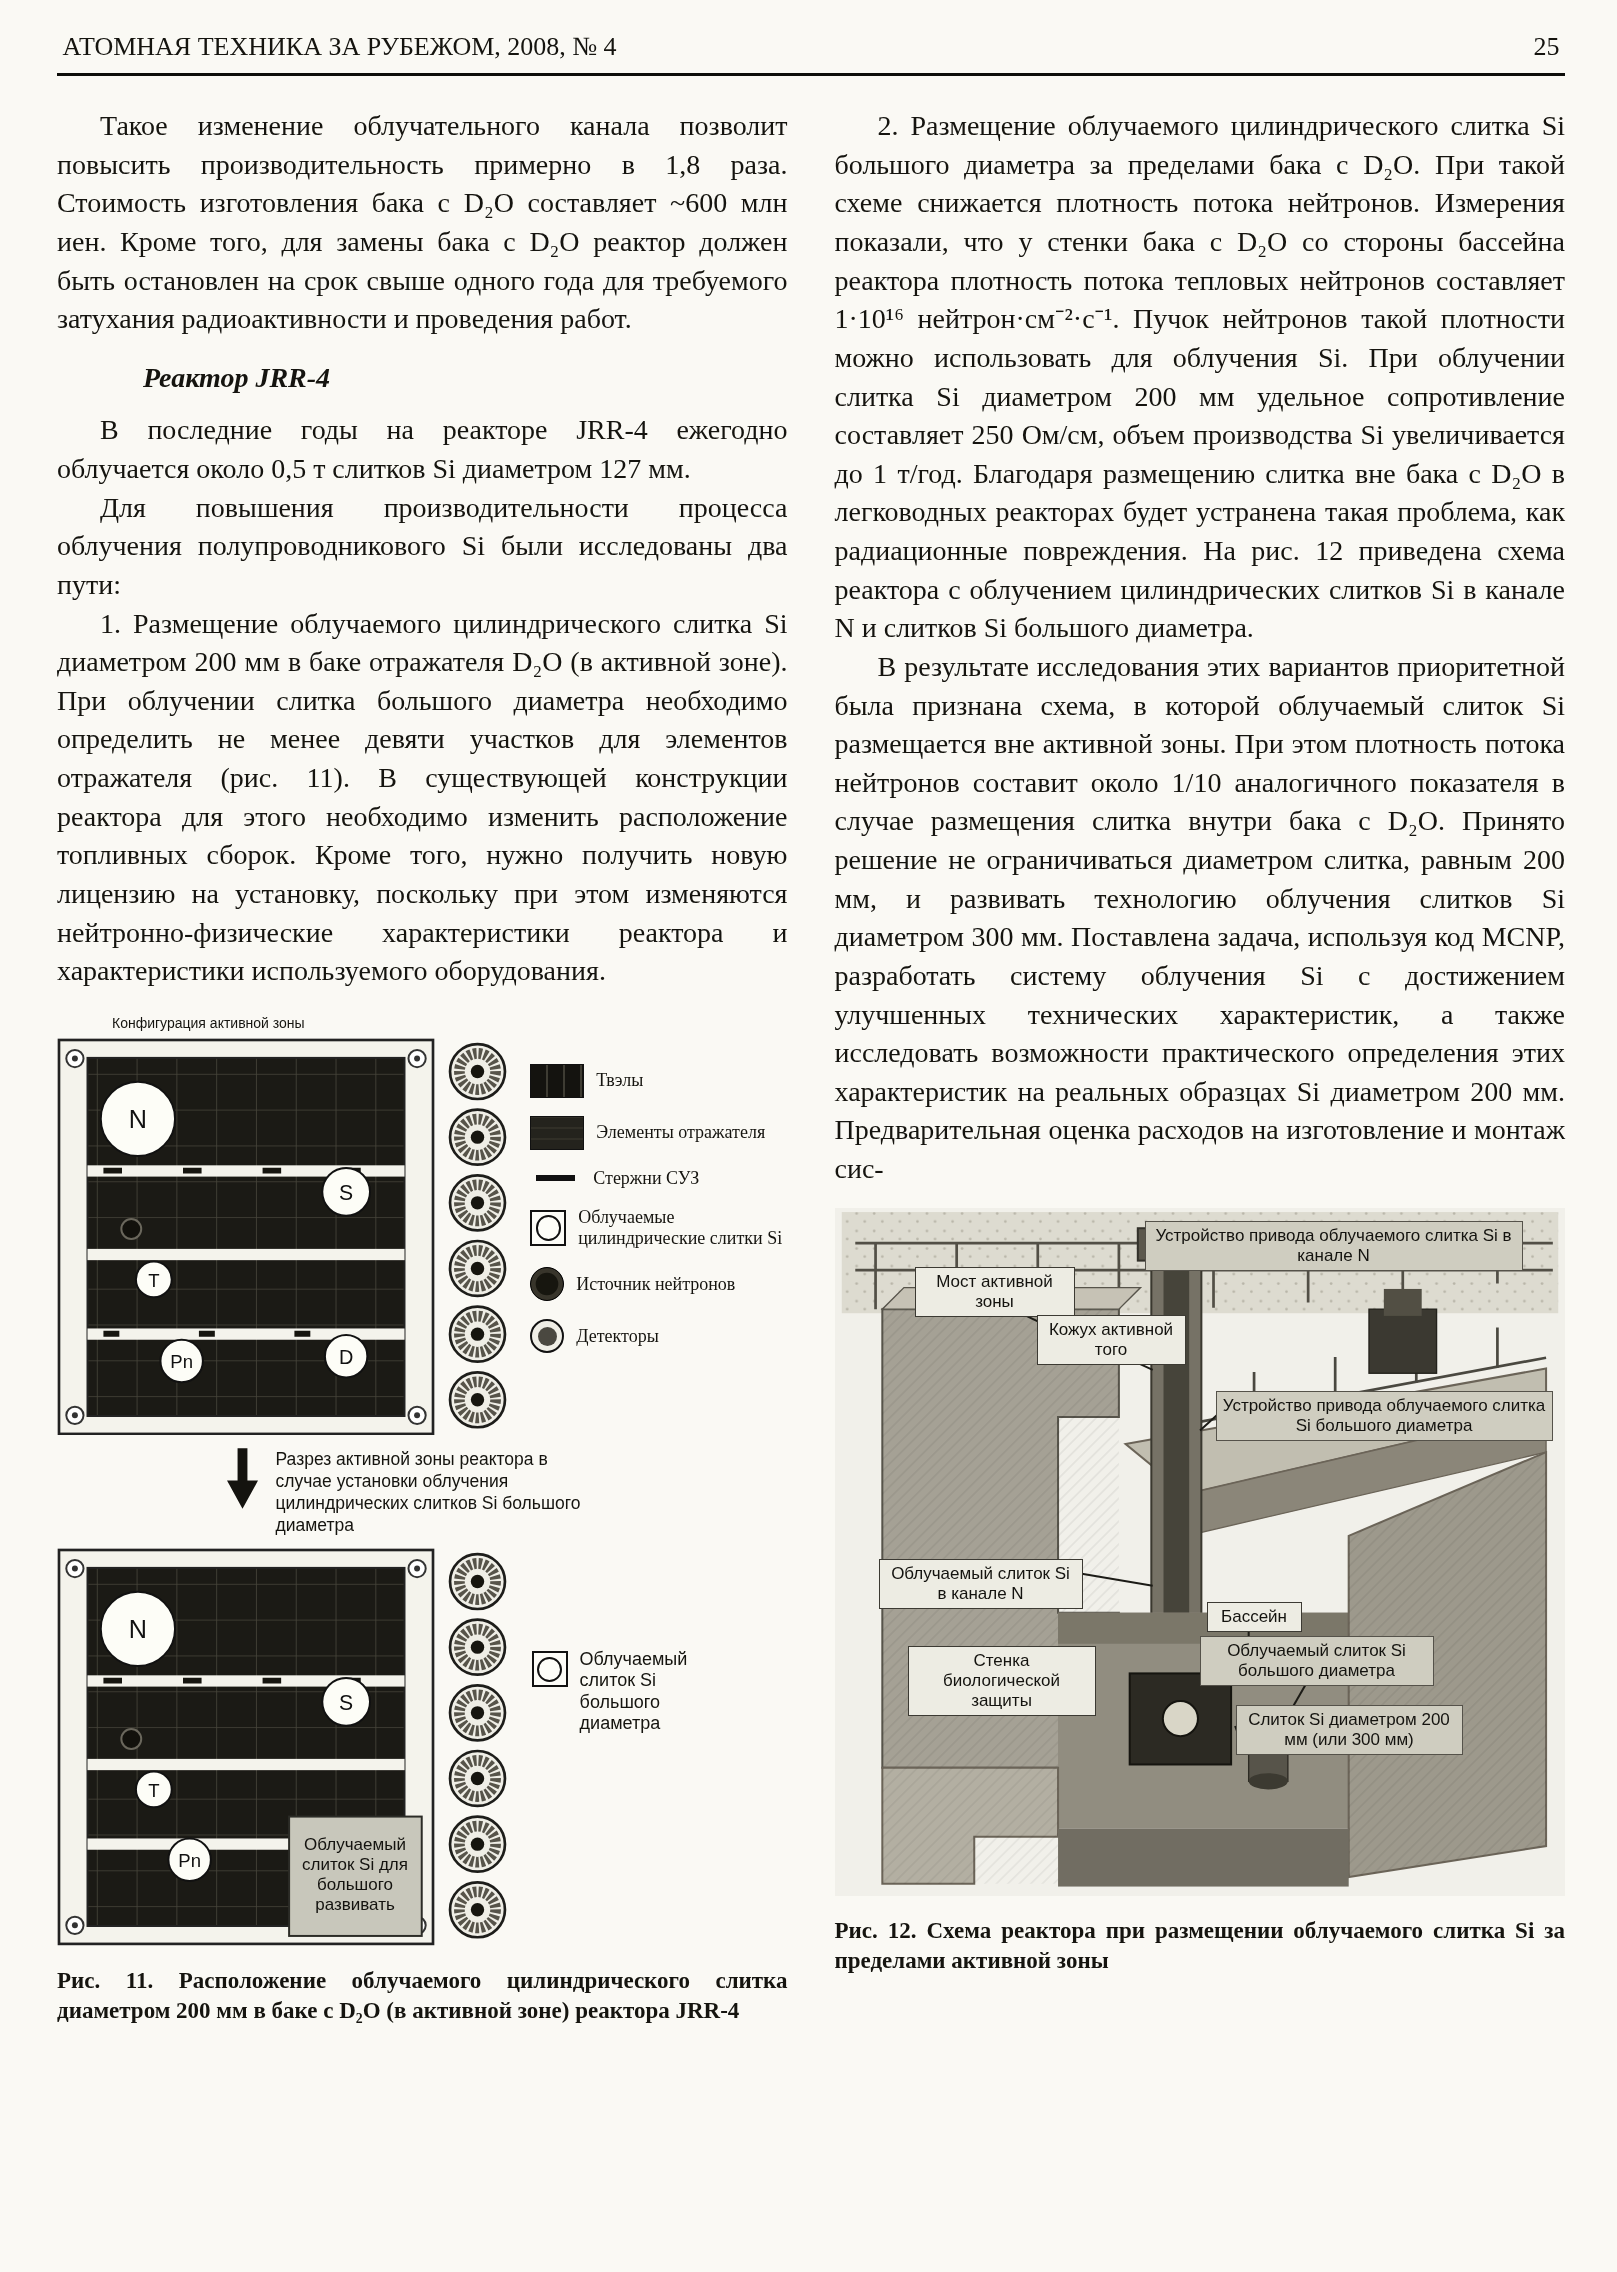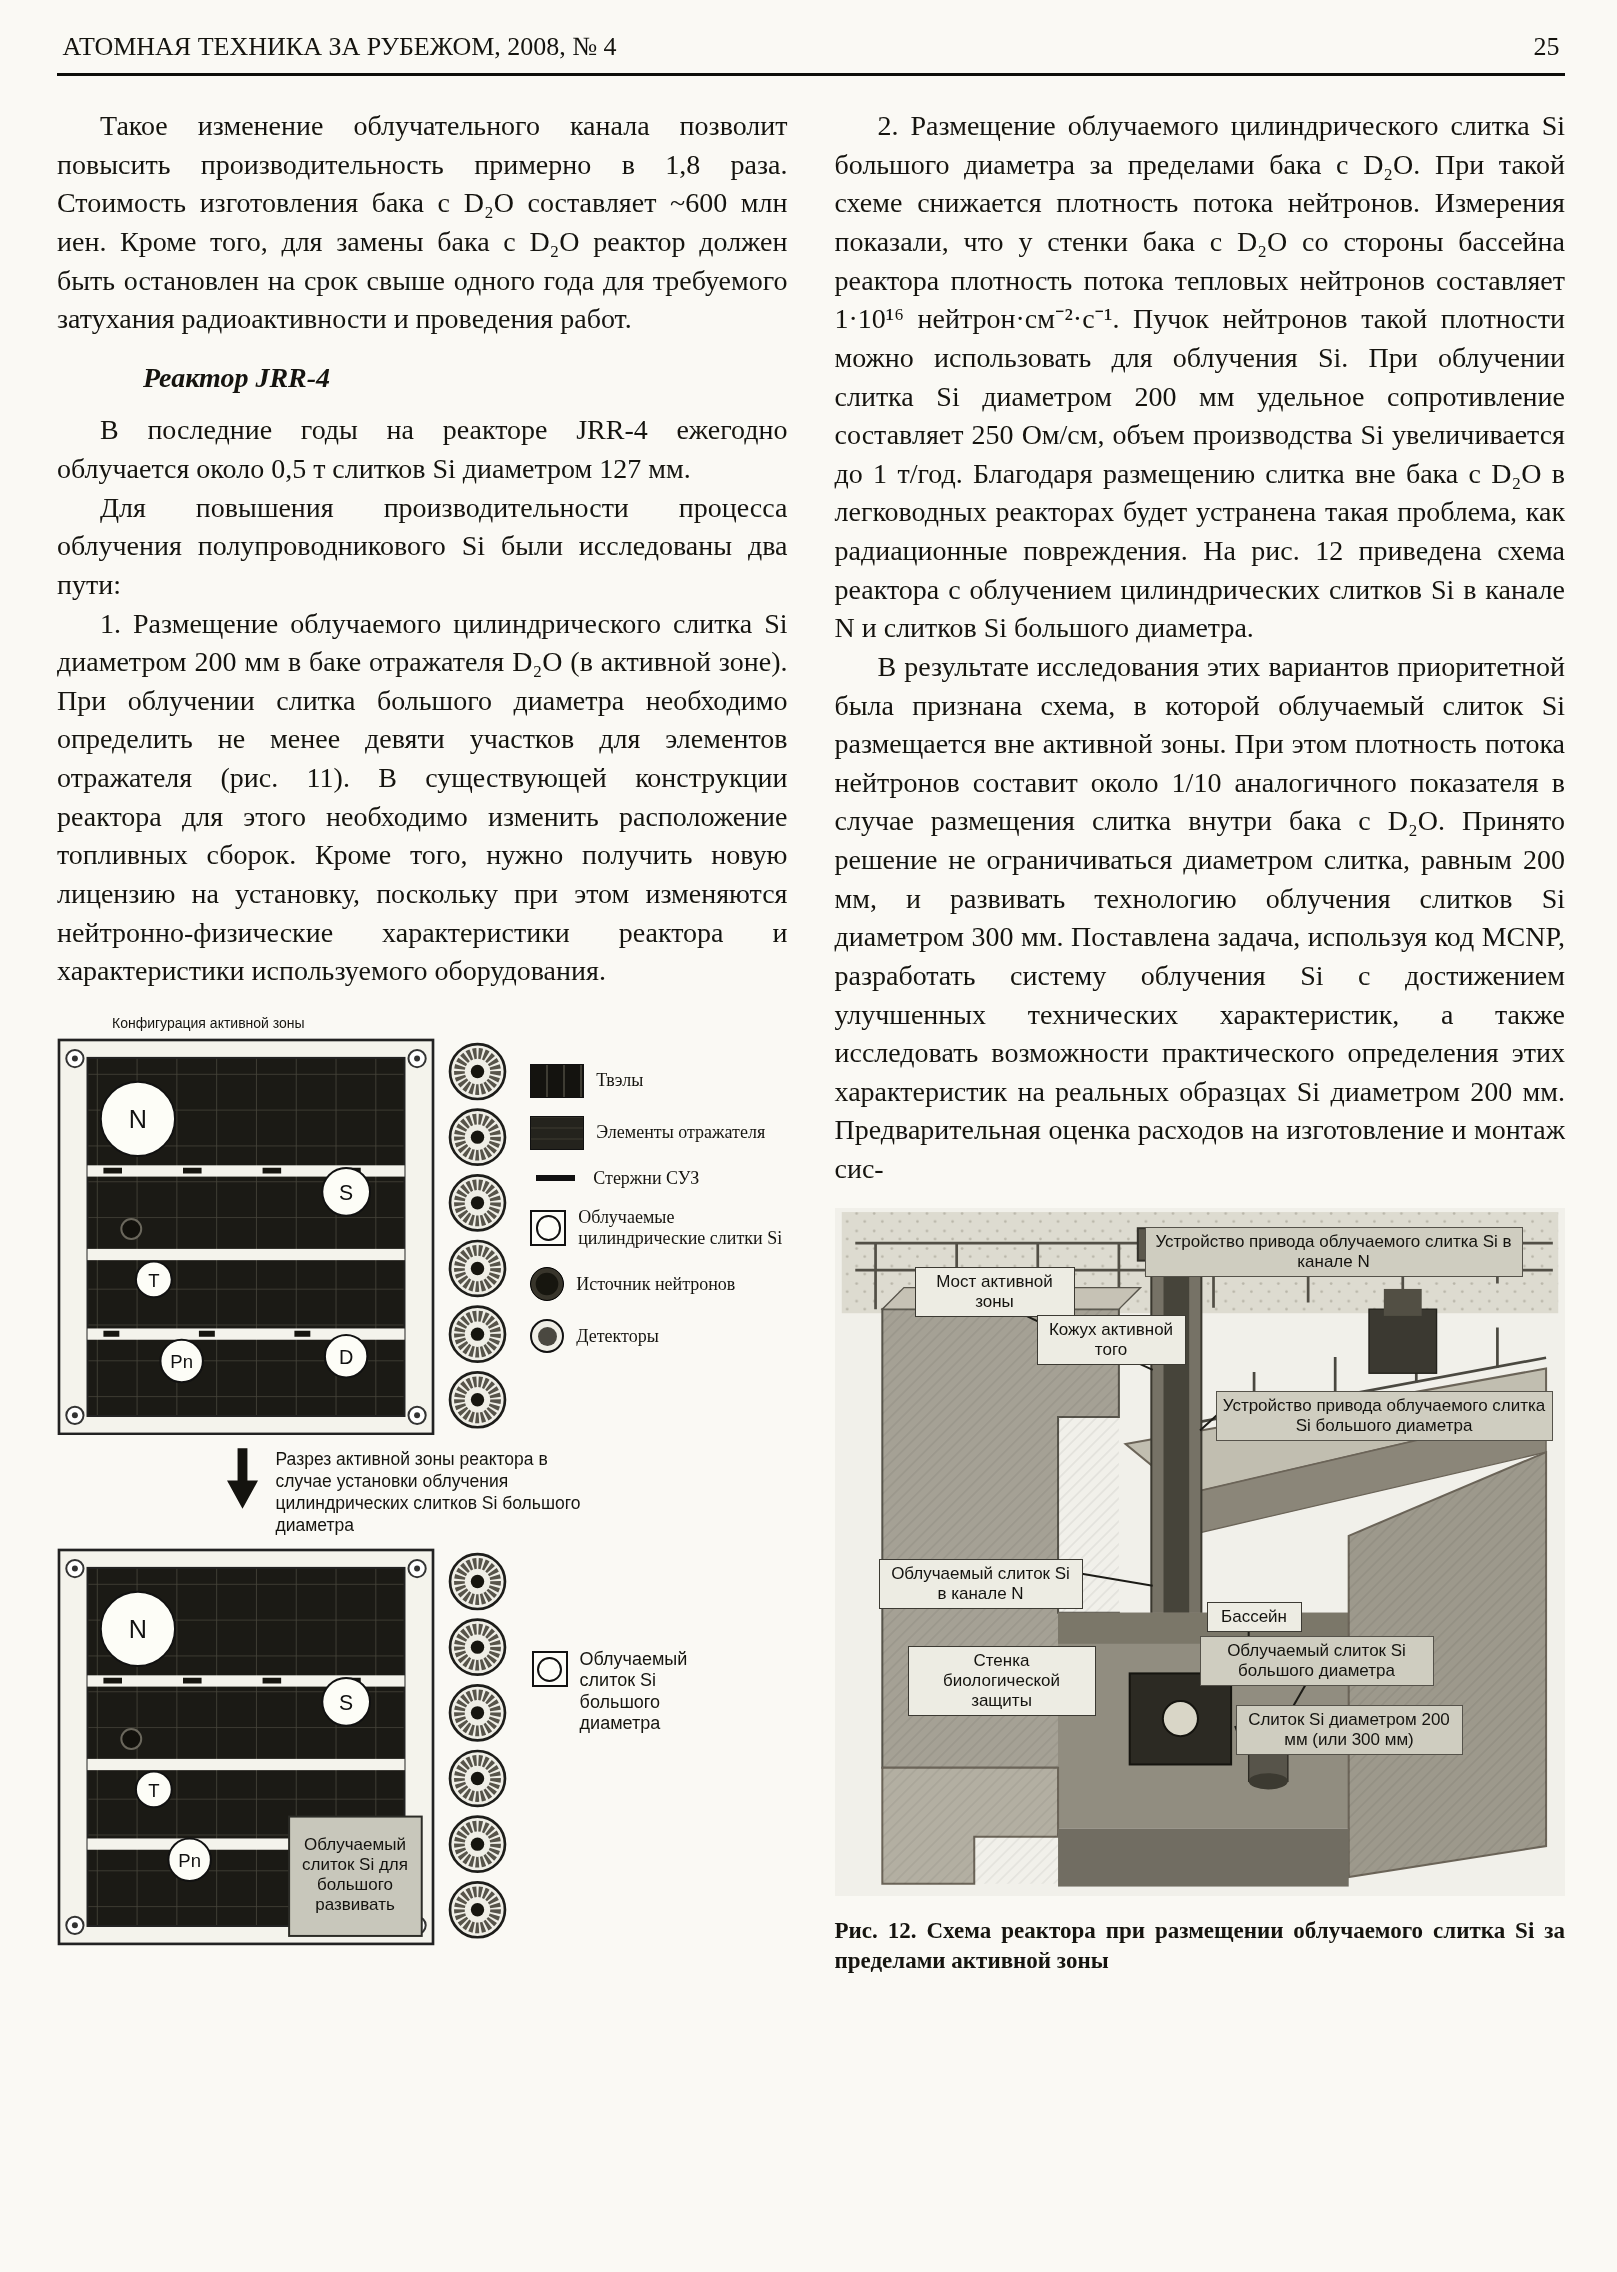--- a/index.html
+++ b/index.html
@@ -85,21 +85,21 @@
   
   .fig12 { position:relative; width:730px; height:688px; margin:19px 0 0 0; }
   .fig12-svg { position:absolute; inset:0; width:100%; height:100%; }
   .co {
     position:absolute; box-sizing:border-box;
     font-family:"Liberation Sans", sans-serif; font-size:17px; line-height:1.18;
     text-align:center; padding:4px 5.4px; color:#14130f;
   }
   .co-box  { background:#edece3; border:1.3px solid #3c3a33; }
   .co-gray { background:#cfcdc0; border:0.7px solid #55524a; }
-  .co-0 { left:310px; top:19px;   width:378px;text-align:center; }
+  .co-0 { left:310px; top:13px;   width:378px;text-align:center; }
   .co-1 { left:80px; top:59px;  width:160px; }
   .co-2 { left:202px; top:107px; width:149px; }
   .co-3 { left:381px; top:183px; width:337px; }
   .co-4 { left:44px;  top:351px; width:204px; }
   .co-5 { left:372px; top:394px; width:95px; }
   .co-6 { left:365px; top:428px; width:234px; }
   .co-7 { left:73px; top:438px; width:188px; }
   .co-8 { left:401px; top:497px; width:227px; }
 </style>
 </head>
@@ -269,20 +269,21 @@
             <use href="#detB" x="50" y="440"></use>
             <use href="#detB" x="50" y="538"></use>
           </svg>
 
           <div class="side-label">
             <span class="sw sw-ingot"></span>
             <span class="side-label-text">Облучаемый слиток Si большого диаметра</span>
           </div>
         </div>
 
+        <p class="fig-caption">Рис. 11. Расположение облучаемого цилиндрического слитка диаметром 200 мм в баке с D₂O (в активной зоне) реактора JRR-4</p>
       </div>
     </div>
 
     <div class="col">
       <p class="body">2. Размещение облучаемого цилиндрического слитка Si большого диаметра за пределами бака с D₂O. При такой схеме снижается плотность потока нейтронов. Измерения показали, что у стенки бака с D₂O со стороны бассейна реактора плотность потока тепловых нейтронов составляет 1·10¹⁶ нейтрон·см⁻²·с⁻¹. Пучок нейтронов такой плотности можно использовать для облучения Si. При облучении слитка Si диаметром 200 мм удельное сопротивление составляет 250 Ом/см, объем производства Si увеличивается до 1 т/год. Благодаря размещению слитка вне бака с D₂O в легководных реакторах будет устранена такая проблема, как радиационные повреждения. На рис. 12 приведена схема реактора с облучением цилиндрических слитков Si в канале N и слитков Si большого диаметра.</p>
       <p class="body">В результате исследования этих вариантов приоритетной была признана схема, в которой облучаемый слиток Si размещается вне активной зоны. При этом плотность потока нейтронов составит около 1/10 аналогичного показателя в случае размещения слитка внутри бака с D₂O. Принято решение не ограничиваться диаметром слитка, равным 200 мм, и развивать технологию облучения слитков Si диаметром 300 мм. Поставлена задача, используя код MCNP, разработать систему облучения Si с достижением улучшенных технических характеристик, а также исследовать возможности практического определения этих характеристик на реальных образцах Si диаметром 200 мм. Предварительная оценка расходов на изготовление и монтаж сис-</p>
 
       <figure class="fig12" style="margin-left:0;margin-right:0;">
         <svg class="fig12-svg" viewBox="0 0 1080 1020" preserveAspectRatio="none">
           <defs>

